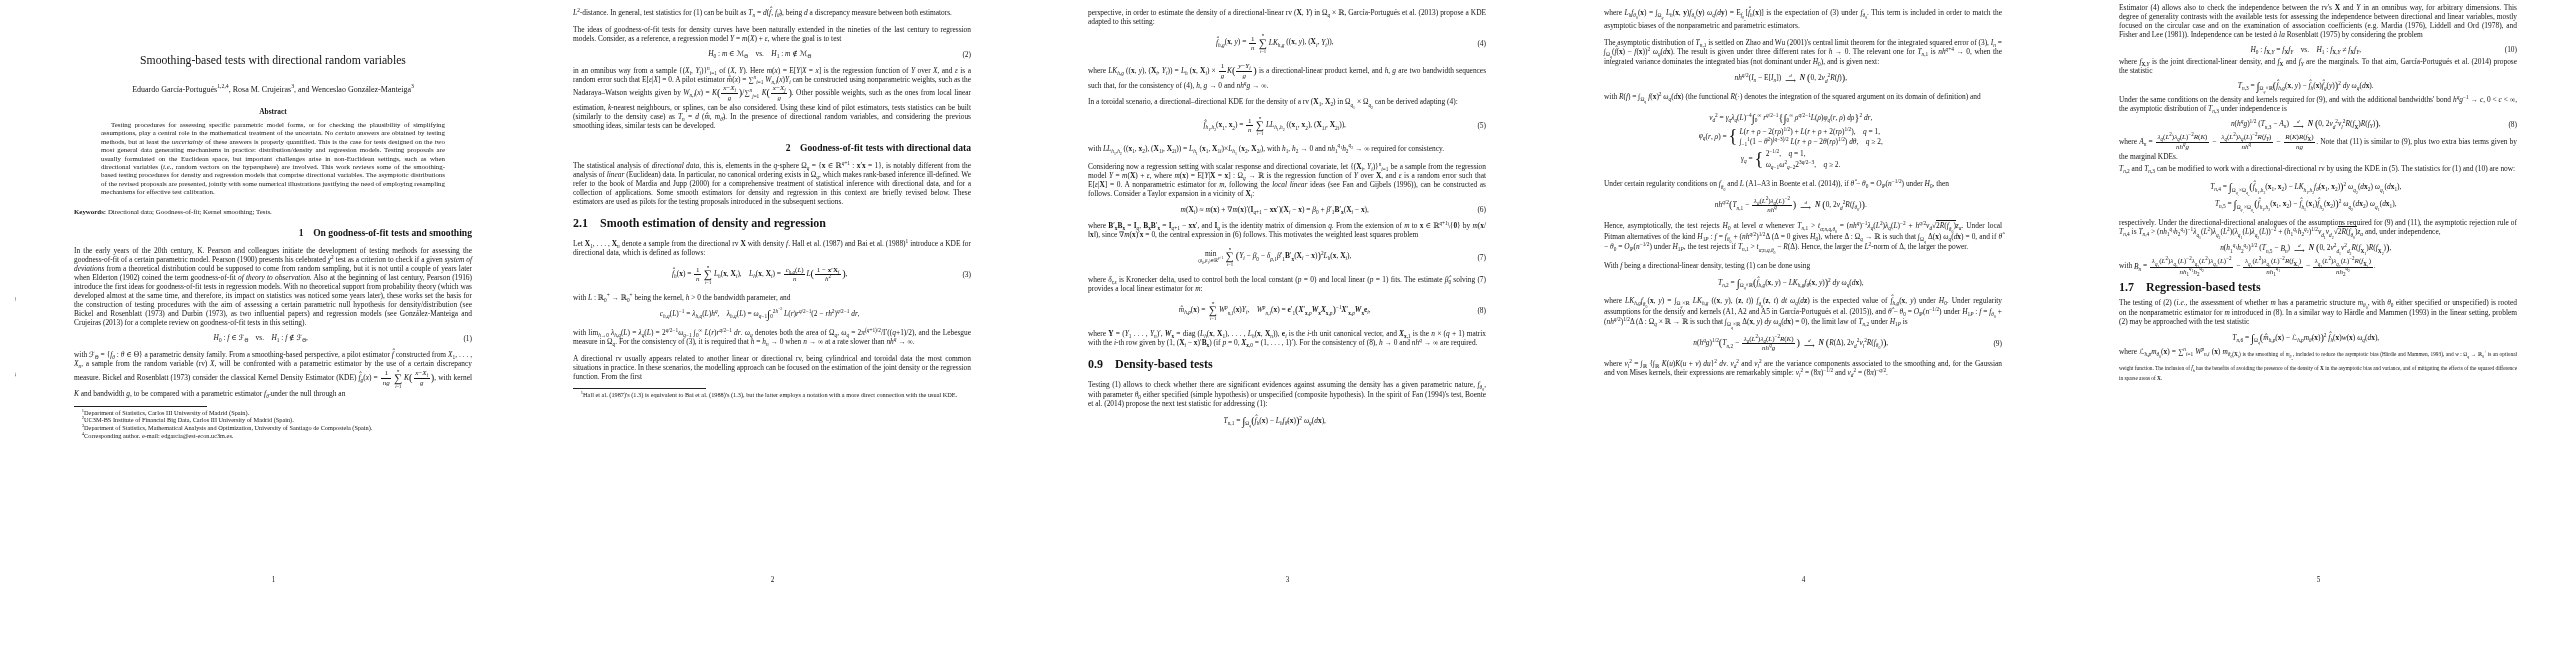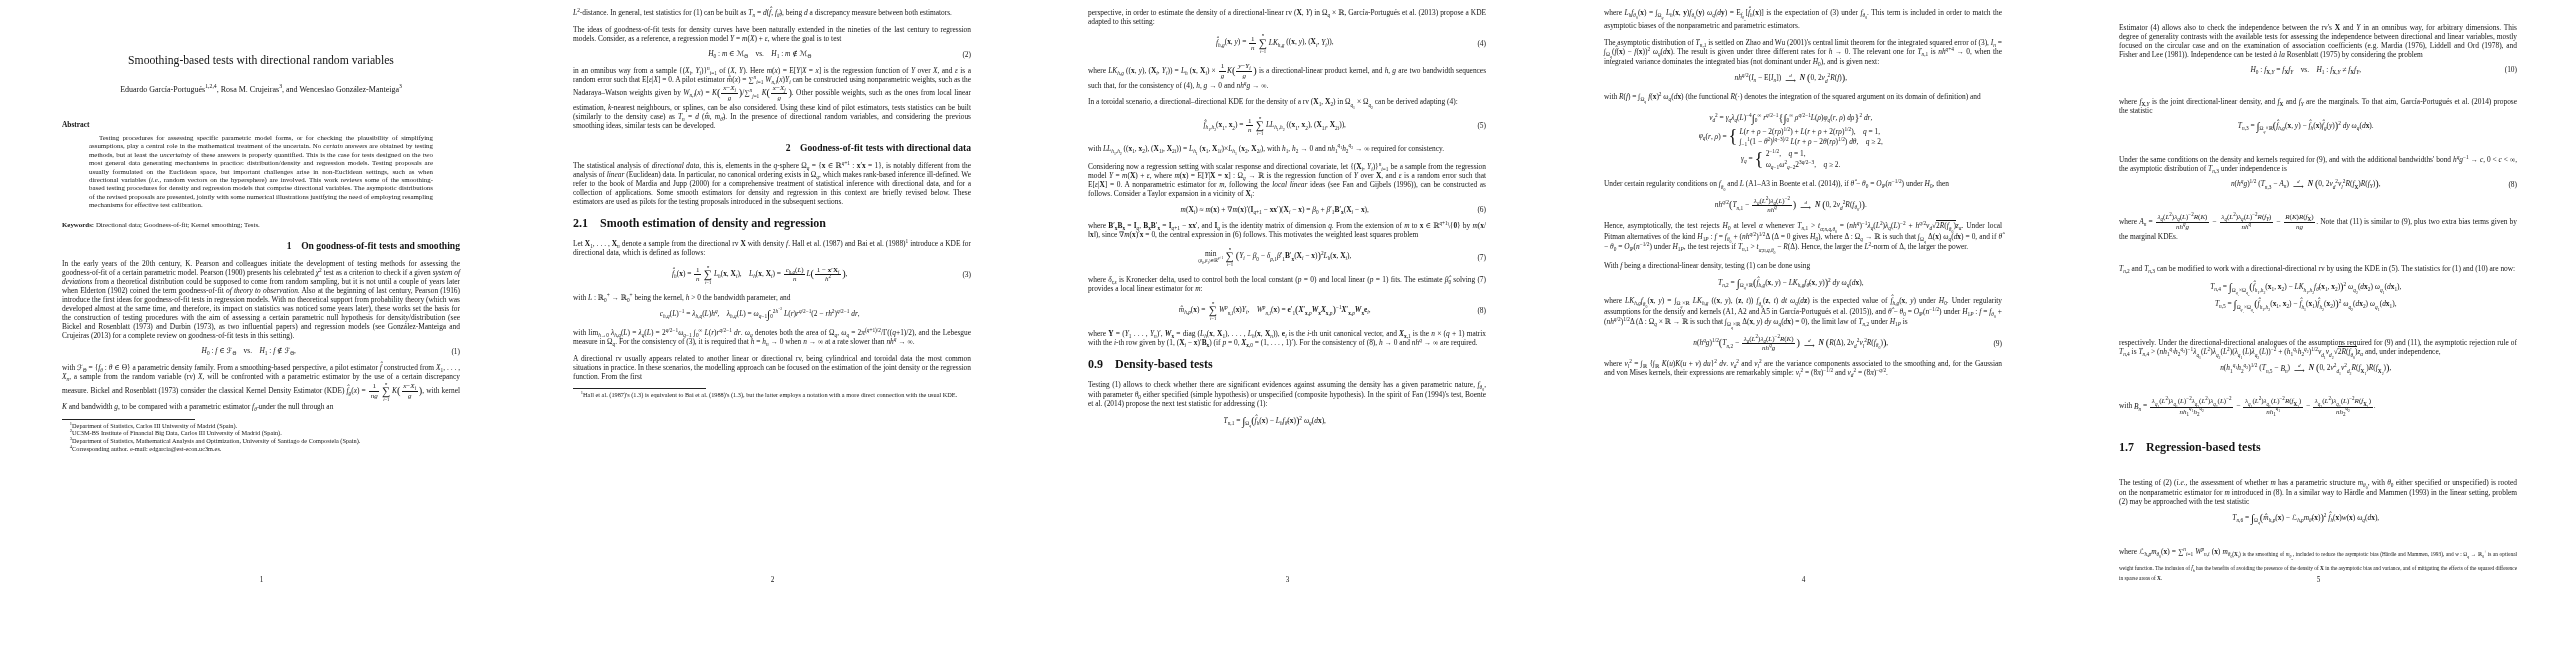--- a/index.html
+++ b/index.html
@@ -6,21 +6,21 @@
   .canvas{position:relative;width:2576px;height:667px;background:#fff;overflow:hidden;
           font-family:"Liberation Serif","DejaVu Serif","DejaVu Sans",serif;color:#141414;}
   .page{position:absolute;top:0;width:515px;height:667px;background:#fff;overflow:hidden;}
   .content{position:absolute;left:58px;width:398px;top:0;}
   .pageno{position:absolute;top:576px;left:0;width:100%;text-align:center;font-size:7.2px;}
   .sidebar-label{position:absolute;left:-223px;top:361px;width:489px;text-align:center;
                  transform:rotate(-90deg);color:#8f8f8f;font-size:16.7px;letter-spacing:2.2px;white-space:nowrap;}
   .blk{margin-top:7.8px;}
   .doc-title{font-size:11.7px;text-align:center;margin-top:54px;}
   .authors{font-size:8px;text-align:center;margin-top:18px;}
-  .abs-head{font-size:7.4px;font-weight:bold;text-align:left;margin-top:26px;}
+  .abs-head{font-size:7.4px;font-weight:bold;text-align:center;margin-top:13px;}
   .abstract{font-size:6.9px;line-height:8.4px;text-align:justify;margin:5px 27px 0;text-indent:10px;}
   .keywords{font-size:6.9px;margin-top:11px;}
   .sec-h1{font-size:9.6px;font-weight:bold;margin-top:12.2px;text-align:right;}
   .sec-h2{font-size:12px;font-weight:bold;margin-top:10px;}
   .para{font-size:7.4px;line-height:9px;text-align:justify;}
   .eq{position:relative;font-size:7.4px;text-align:center;margin-top:6.7px;padding-right:24.5px;padding-left:0;}
   .eq .eq-body{display:inline-block;}
   .eq .eq-num{position:absolute;right:0;top:50%;transform:translateY(-50%);}
   .eq-line{margin:2.8px 0;}
   .fn-rule{width:133px;border-top:0.7px solid #222;margin-top:7.2px;}
@@ -38,29 +38,29 @@
   .intg{font-size:1.5em;vertical-align:-0.18em;}
   .big{font-size:1.4em;vertical-align:middle;line-height:1;}
   .dto{display:inline-flex;flex-direction:column;align-items:center;vertical-align:middle;line-height:1;margin:0 2.2px;}
   .dto .d{font-size:5px;font-style:italic;line-height:1;}
   .dto .arr{line-height:0.8;}
   .cases{display:inline-flex;align-items:center;vertical-align:middle;text-align:left;}
   .cases .brace{font-size:2.5em;font-weight:300;margin-right:2.2px;line-height:0.9;}
   .cases .rows{display:flex;flex-direction:column;gap:1.7px;}
   .cal{font-style:italic;font-weight:bold;}
   .sqrt{border-top:0.6px solid currentColor;}
-  .pg5 .blk{margin-top:23px;}
+  .pg5 .blk{margin-top:3px;}
   .pg5 .eq{margin-top:5.6px;}
 </style>
 </head>
 <body>
 
 <div class="canvas">
   <div class="sidebar-label">arXiv:1804.00230v2  [stat.ME]  21 Sep 2020</div>
-  <div class="page first" style="left:4px;">
+  <div class="page first" style="left:16px;">
     <div class="content" id="page-content-0">
         <div class="blk doc-title">Smoothing-based tests with directional random variables</div>
         <div class="blk authors">Eduardo García-Portugués<sup>1,2,4</sup>, Rosa M. Crujeiras<sup>3</sup>, and Wenceslao González-Manteiga<sup>3</sup></div>
         <div class="blk abs-head">Abstract</div>
         <div class="blk abstract">Testing procedures for assessing specific parametric model forms, or for checking the plausibility of simplifying assumptions, play a central role in the mathematical treatment of the uncertain. No <i>certain</i> answers are obtained by testing methods, but at least the <i>uncertainty</i> of these answers is properly quantified. This is the case for tests designed on the two most general data generating mechanisms in practice: distribution/density and regression models. Testing proposals are usually formulated on the Euclidean space, but important challenges arise in non-Euclidean settings, such as when directional variables (<i>i.e.</i>, random vectors on the hypersphere) are involved. This work reviews some of the smoothing-based testing procedures for density and regression models that comprise directional variables. The asymptotic distributions of the revised proposals are presented, jointly with some numerical illustrations justifying the need of employing resampling mechanisms for effective test calibration.</div>
         <div class="blk keywords"><b>Keywords:</b> Directional data; Goodness-of-fit; Kernel smoothing; Tests.</div>
         <div class="blk sec-h1">1 On goodness-of-fit tests and smoothing</div>
         <div class="blk para">In the early years of the 20th century, K. Pearson and colleagues initiate the development of testing methods for assessing the goodness-of-fit of a certain parametric model. Pearson (1900) presents his celebrated <i>χ</i><sup>2</sup> test as a criterion to check if a given <i>system of deviations</i> from a theoretical distribution could be supposed to come from random sampling, but it is not until a couple of years later when Elderton (1902) coined the term goodness-of-fit <i>of theory to observation</i>. Also at the beginning of last century, Pearson (1916) introduce the first ideas for goodness-of-fit tests in regression models. With no theoretical support from probability theory (which was developed almost at the same time, and therefore, its impact on statistics was noticed some years later), these works set the basis for the construction of testing procedures with the aim of assessing a certain parametric null hypothesis for density/distribution (see Bickel and Rosenblatt (1973) and Durbin (1973), as two influential papers) and regression models (see González-Manteiga and Crujeiras (2013) for a complete review on goodness-of-fit tests in this setting).</div>
         <div class="blk eq"><span class="eq-body"><i>H</i><sub>0</sub> : <i>f</i> ∈ ℱ<sub>Θ</sub> vs. <i>H</i><sub>1</sub> : <i>f</i> ∉ ℱ<sub>Θ</sub>,</span><span class="eq-num">(1)</span></div>
         <div class="blk para">with ℱ<sub>Θ</sub> = {<i>f<sub>θ</sub></i> : <i>θ</i> ∈ Θ} a parametric density family. From a smoothing-based perspective, a pilot estimator <i>f̂</i> constructed from <i>X</i><sub>1</sub>, . . . , <i>X<sub>n</sub></i>, a sample from the random variable (rv) <i>X</i>, will be confronted with a parametric estimator by the use of a certain discrepancy measure. Bickel and Rosenblatt (1973) consider the classical Kernel Density Estimator (KDE) <i>f̂<sub>g</sub></i>(<i>x</i>) = <span class="fr"><span class="nu">1</span><span class="de"><i>ng</i></span></span><span class="sum">

